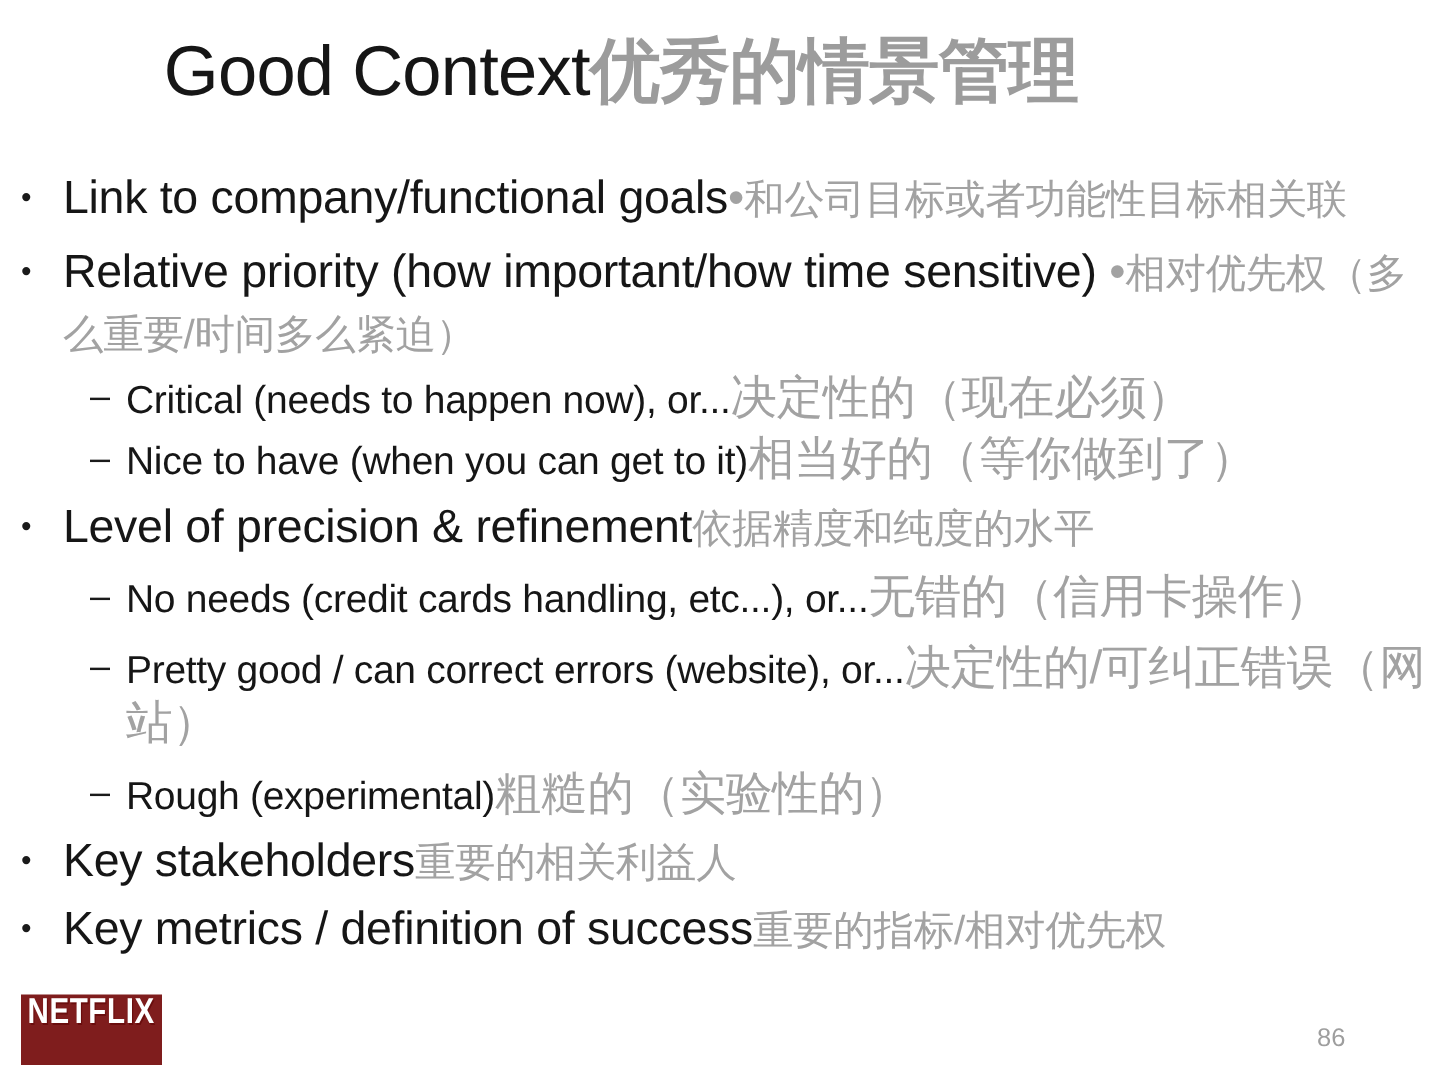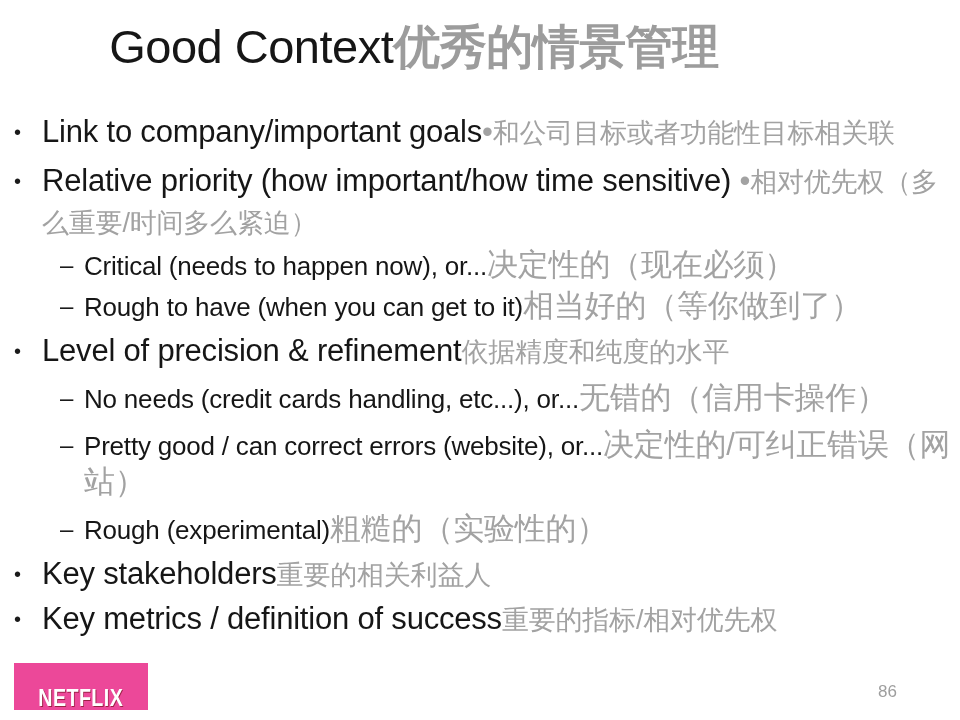--- a/index.html
+++ b/index.html
@@ -103,25 +103,25 @@
 
   
   .gap-sm { height: 6px; }
   .gap-xs { height: 2px; }
 
   
   .netflix-logo {
     position: absolute;
     left: 14px;
     top: 663px;
-    width: 134px;
+    width: 94px;
     height: 47px;
-    background: #ec4899;
+    background: #7f1d1d;
     display: flex;
-    align-items: flex-end;
+    align-items: flex-start;
     justify-content: center;
     overflow: hidden;
   }
   .netflix-logo .wordmark {
     color: #ffffff;
     font-family: "Liberation Sans Narrow", "Liberation Sans", sans-serif;
     font-weight: 700;
     font-size: 24px;
     letter-spacing: 0.5px;
     transform: scaleX(0.82);
@@ -144,40 +144,40 @@
 <div class="slide">
 
   <div class="title">
     <span class="en">Good Context</span><span class="cn">优秀的情景管理</span>
   </div>
 
   <div class="body-list">
 
     <div class="row lv1">
       <span class="marker">•</span>
-      <span class="en-text">Link to company/important goals</span><span class="sep">•</span><span class="cn-text">和公司目标或者功能性目标相关联</span>
+      <span class="en-text">Link to company/functional goals</span><span class="sep">•</span><span class="cn-text">和公司目标或者功能性目标相关联</span>
     </div>
 
     <div class="gap-sm"></div>
 
     <div class="row lv1">
       <span class="marker">•</span>
       <span class="en-text">Relative priority (how important/how time sensitive)</span><span class="sep"> •</span><span class="cn-text">相对优先权（多么重要/时间多么紧迫）</span>
     </div>
 
     <div class="gap-xs"></div>
 
     <div class="row lv2">
       <span class="marker">–</span>
       <span class="en-text">Critical (needs to happen now), or...</span><span class="cn-text">决定性的（现在必须）</span>
     </div>
 
     <div class="row lv2">
       <span class="marker">–</span>
-      <span class="en-text">Rough to have (when you can get to it)</span><span class="cn-text">相当好的（等你做到了）</span>
+      <span class="en-text">Nice to have (when you can get to it)</span><span class="cn-text">相当好的（等你做到了）</span>
     </div>
 
     <div class="gap-xs"></div>
 
     <div class="row lv1">
       <span class="marker">•</span>
       <span class="en-text">Level of precision &amp; refinement</span><span class="cn-text">依据精度和纯度的水平</span>
     </div>
 
     <div class="gap-sm"></div>

